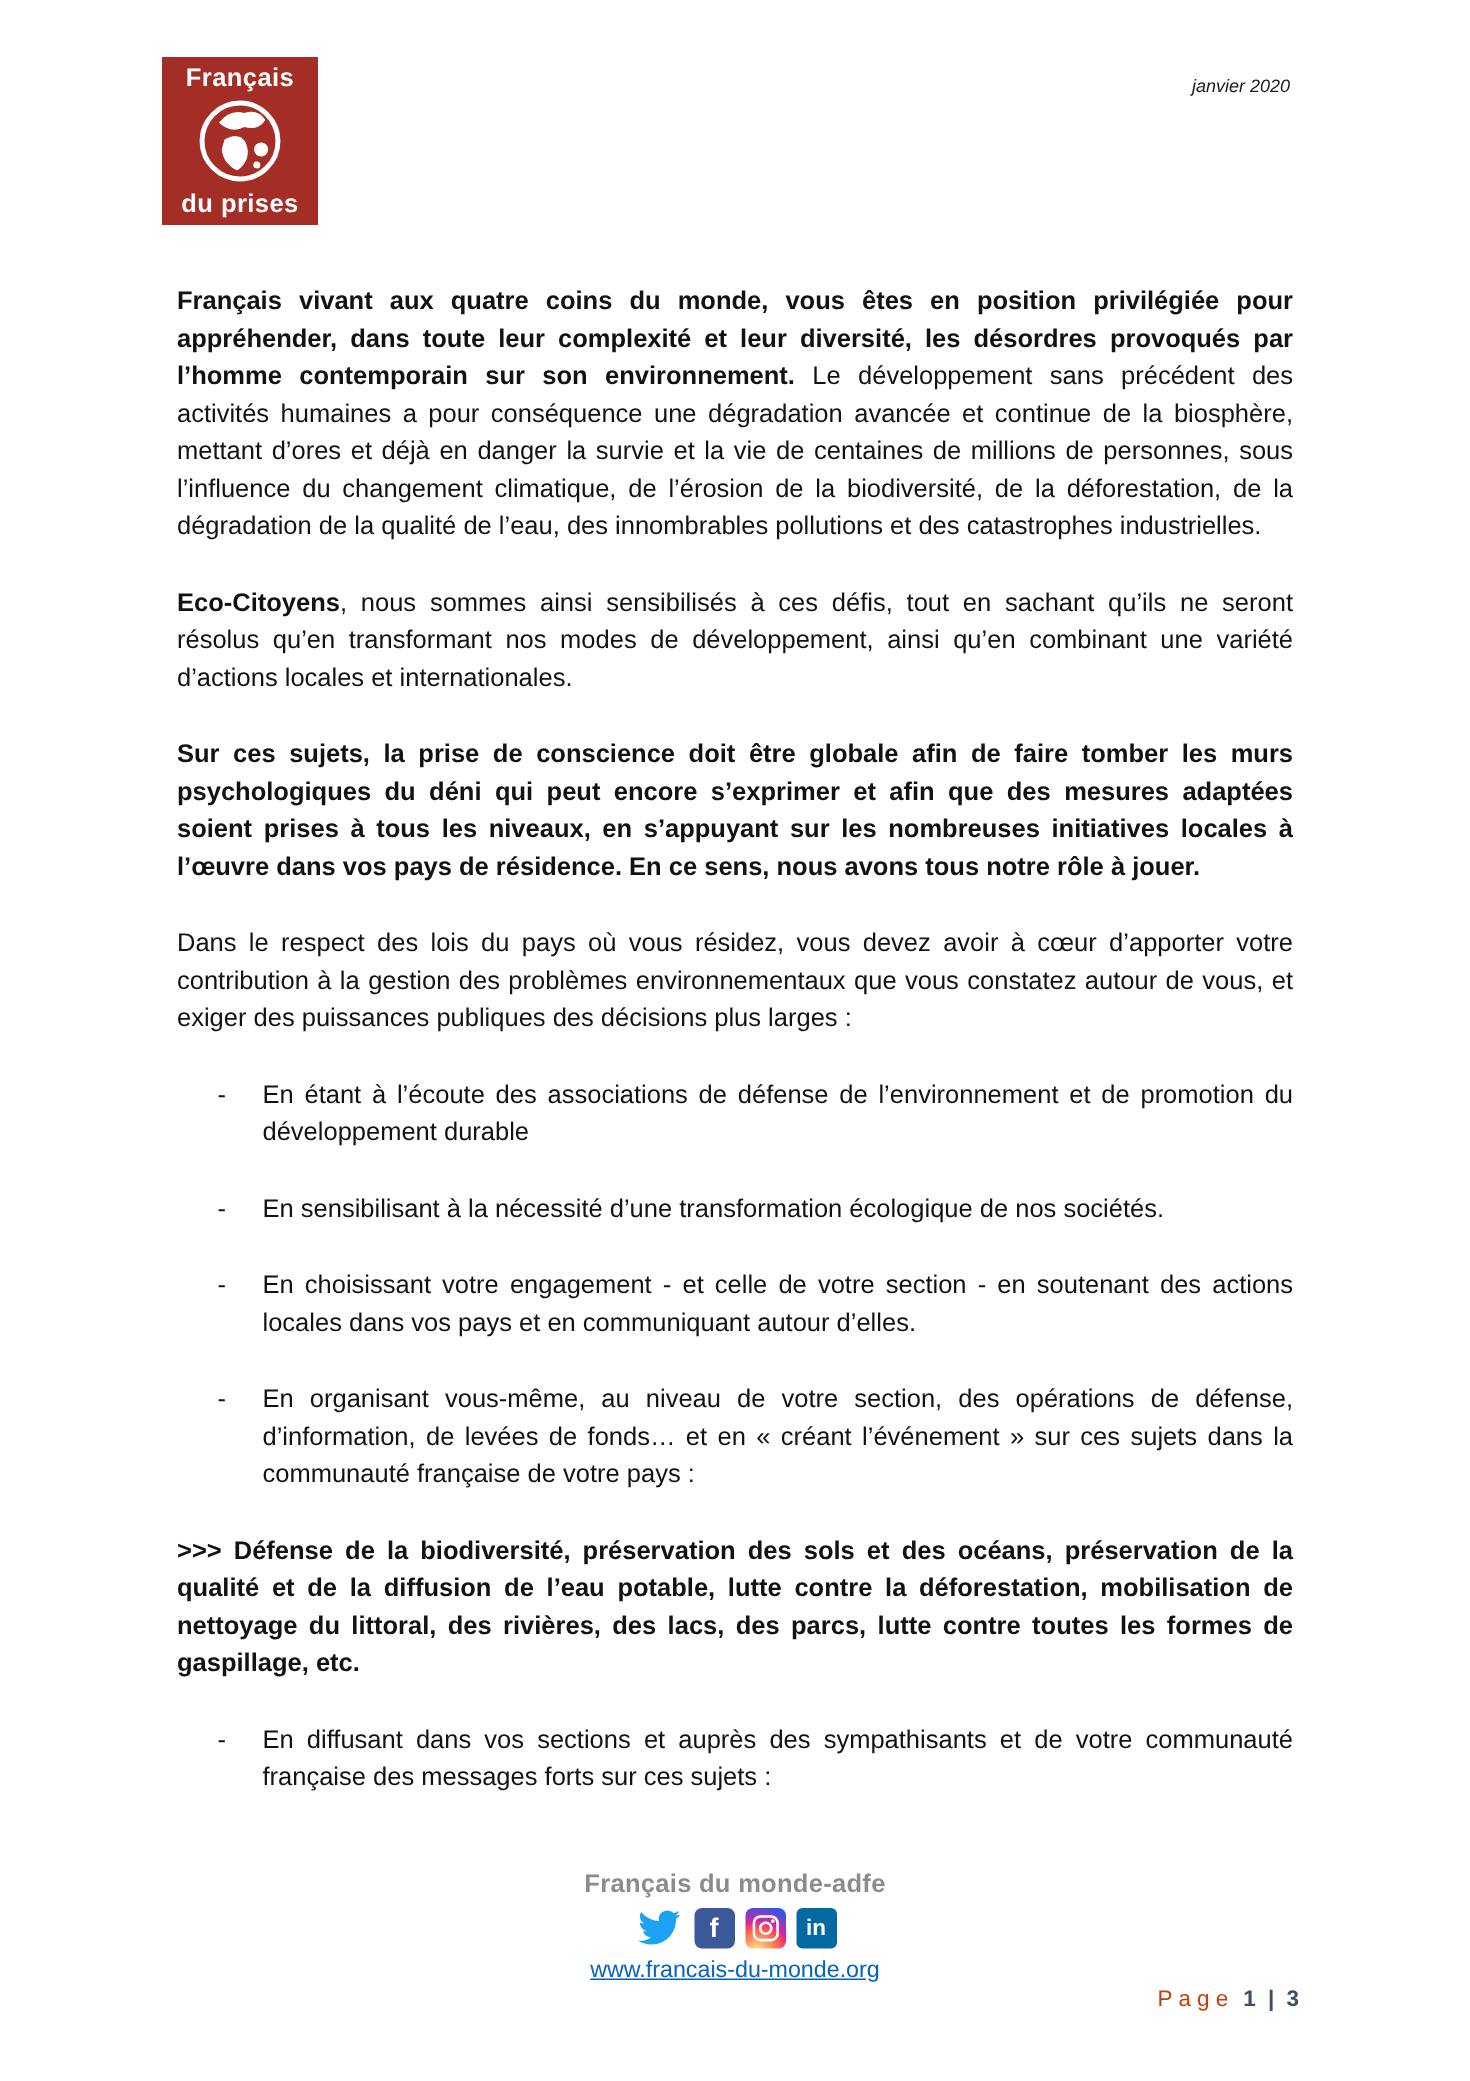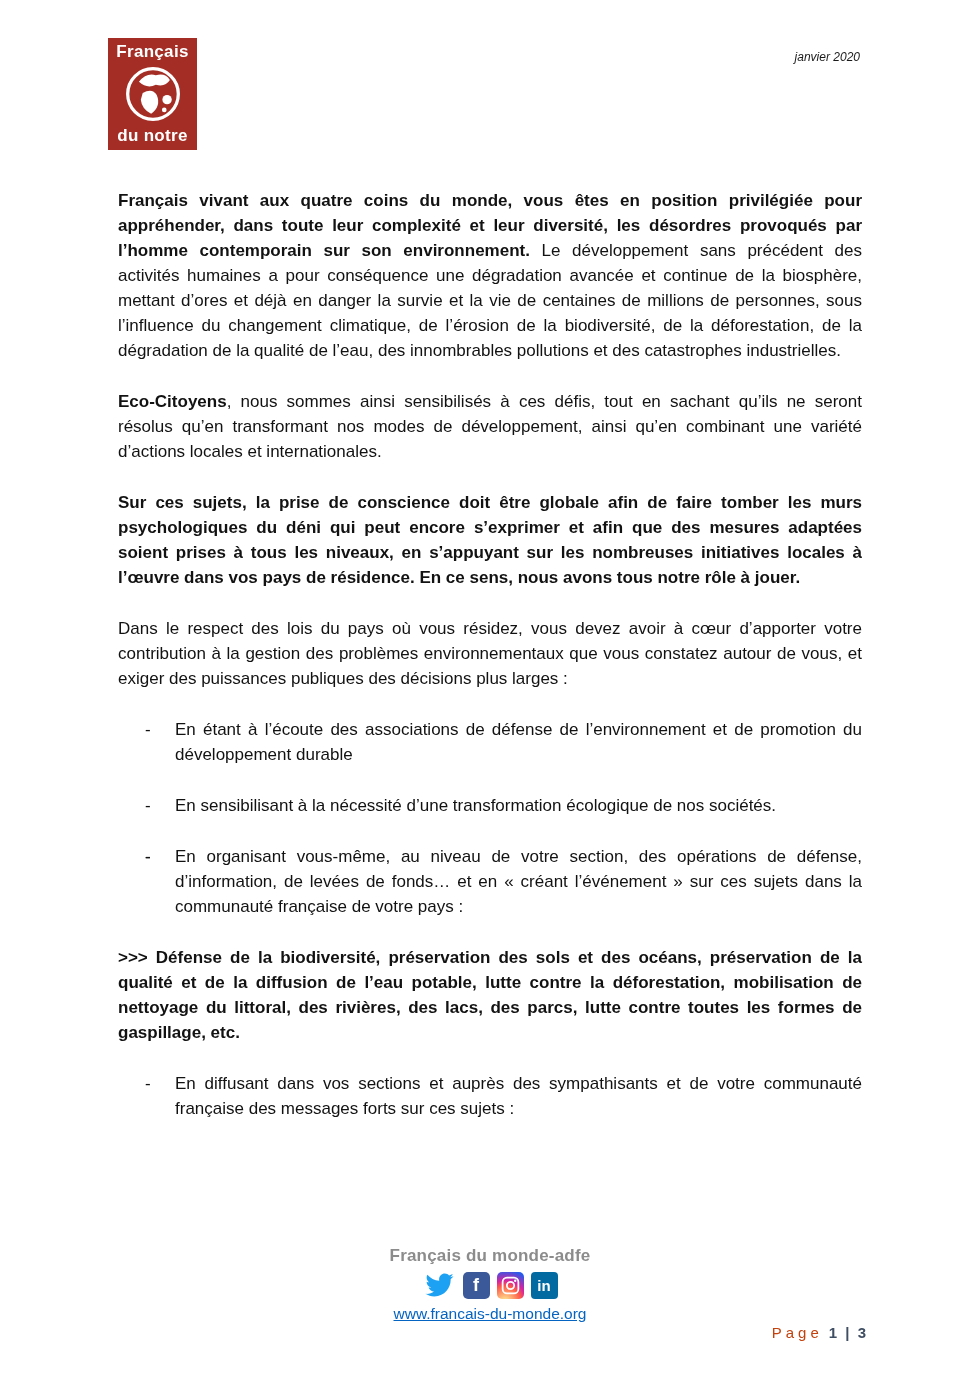--- a/index.html
+++ b/index.html
@@ -9,21 +9,21 @@
     background:#ffffff;
     overflow:hidden;
     font-family:"Liberation Sans", sans-serif;
     color:#121212;
   }
   .b{font-weight:bold;}
 
   
   .logo{
     position:absolute;top:38px;left:108px;
-    width:89px;height:112px;
+    width:104px;height:112px;
     background:#A42D25;
     color:#ffffff;
     display:flex;flex-direction:column;align-items:center;justify-content:space-between;
     padding:5px 0 6px 0;box-sizing:border-box;
   }
   .logo-text{font-size:17px;font-weight:600;letter-spacing:.3px;line-height:1;}
   .globe{width:60px;height:60px;display:block;}
   .doc-title{
     position:absolute;top:40px;left:212px;
     font-size:27px;font-weight:bold;letter-spacing:.2px;
@@ -93,21 +93,21 @@
 
   <div class="logo">
     <div class="logo-text">Français</div>
     <svg class="globe" viewBox="0 0 64 64" aria-hidden="true">
       <circle cx="32" cy="32" r="27" fill="#A42D25" stroke="#ffffff" stroke-width="3.5"></circle>
       <path fill="#ffffff" d="M17 19 Q25 9 35 12 Q45 9 50 17 Q45 25 35 22 Q26 27 17 19 Z"></path>
       <path fill="#ffffff" d="M21 31 Q31 25 36 33 Q41 45 30 53 Q20 48 19 38 Z"></path>
       <circle cx="47" cy="38" r="5" fill="#ffffff"></circle>
       <circle cx="44" cy="49" r="2.5" fill="#ffffff"></circle>
     </svg>
-    <div class="logo-text">du notre</div>
+    <div class="logo-text">du prises</div>
   </div>
 
   <div class="doc-date">janvier 2020</div>
 
   <main class="body">
 
     <p><span class="b">Français vivant aux quatre coins du monde, vous êtes en position privilégiée pour appréhender, dans toute leur complexité et leur diversité, les désordres provoqués par l’homme contemporain sur son environnement.</span><span> Le développement sans précédent des activités humaines a pour conséquence une dégradation avancée et continue de la biosphère, mettant d’ores et déjà en danger la survie et la vie de centaines de millions de personnes, sous l’influence du changement climatique, de l’érosion de la biodiversité, de la déforestation, de la dégradation de la qualité de l’eau, des innombrables pollutions et des catastrophes industrielles.</span></p>
 
     <p><span class="b">Eco-Citoyens</span><span>, nous sommes ainsi sensibilisés à ces défis, tout en sachant qu’ils ne seront résolus qu’en transformant nos modes de développement, ainsi qu’en combinant une variété d’actions locales et internationales.</span></p>
 
@@ -120,20 +120,21 @@
       <span>En étant à l’écoute des associations de défense de l’environnement et de promotion du développement durable</span>
     </div>
 
     <div class="bullet">
       <span class="marker">-</span>
       <span>En sensibilisant à la nécessité d’une transformation écologique de nos sociétés.</span>
     </div>
 
     <div class="bullet">
       <span class="marker">-</span>
+      <span>En choisissant votre engagement - et celle de votre section - en soutenant des actions locales dans vos pays et en communiquant autour d’elles.</span>
     </div>
 
     <div class="bullet">
       <span class="marker">-</span>
       <span>En organisant vous-même, au niveau de votre section, des opérations de défense, d’information, de levées de fonds… et en « créant l’événement » sur ces sujets dans la communauté française de votre pays :</span>
     </div>
 
     <p class="hl">&gt;&gt;&gt; Défense de la biodiversité, préservation des sols et des océans, préservation de la qualité et de la diffusion de l’eau potable, lutte contre la déforestation, mobilisation de nettoyage du littoral, des rivières, des lacs, des parcs, lutte contre toutes les formes de gaspillage, etc.</p>
 
     <div class="bullet">

